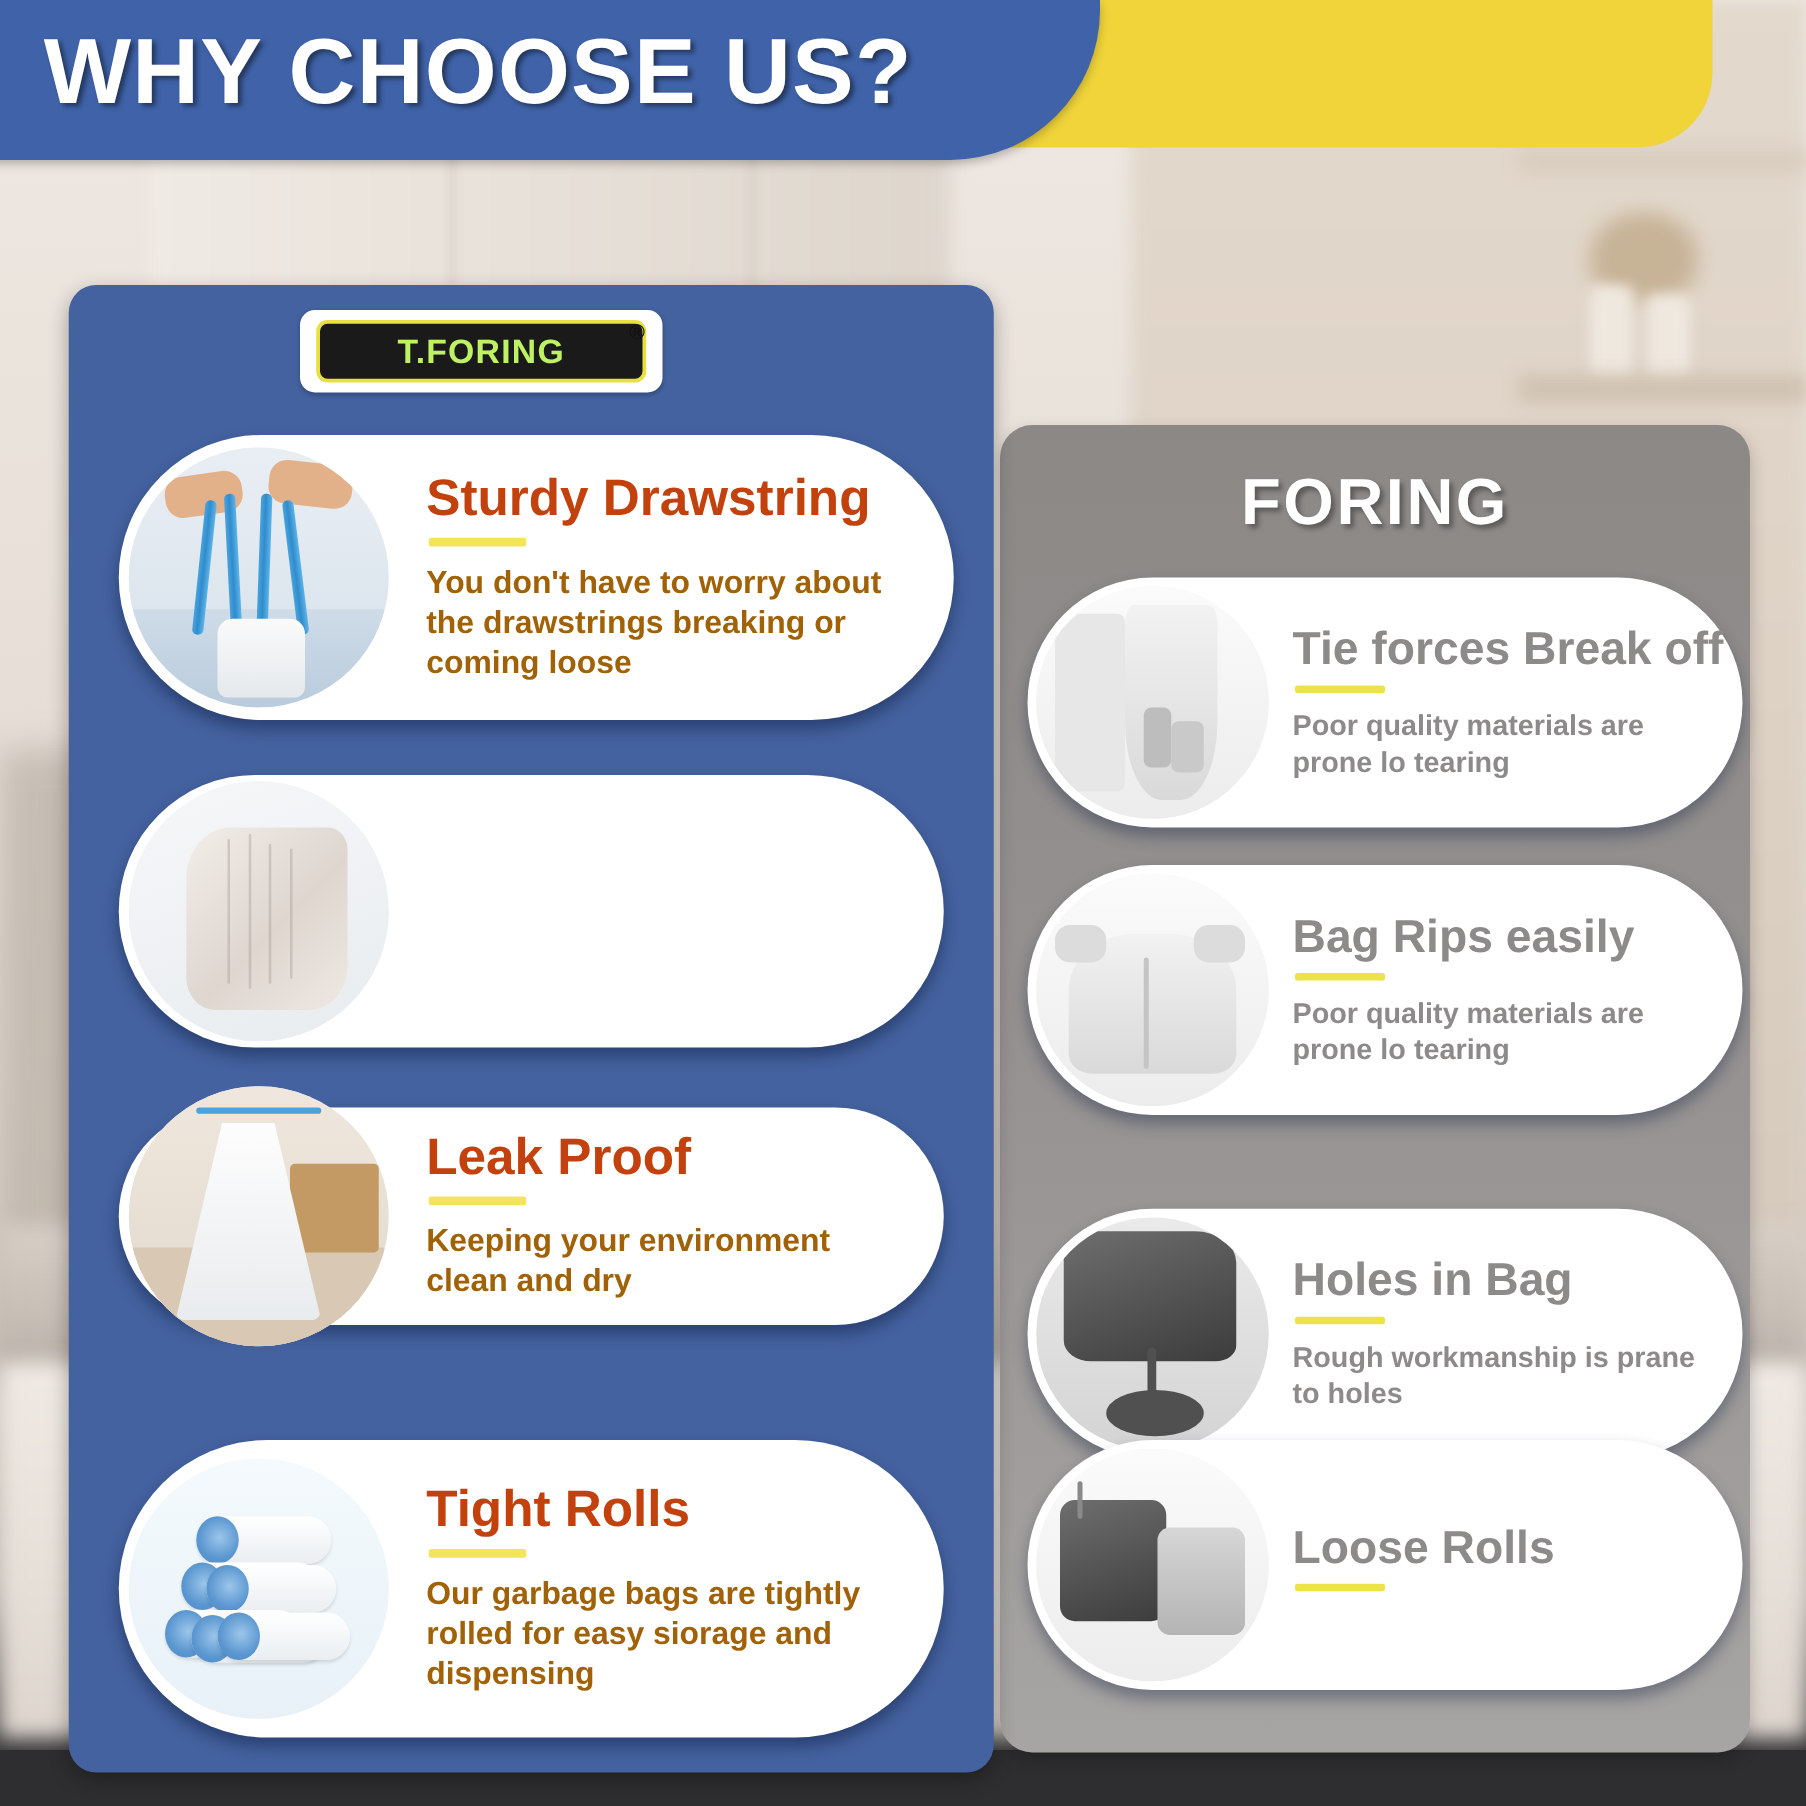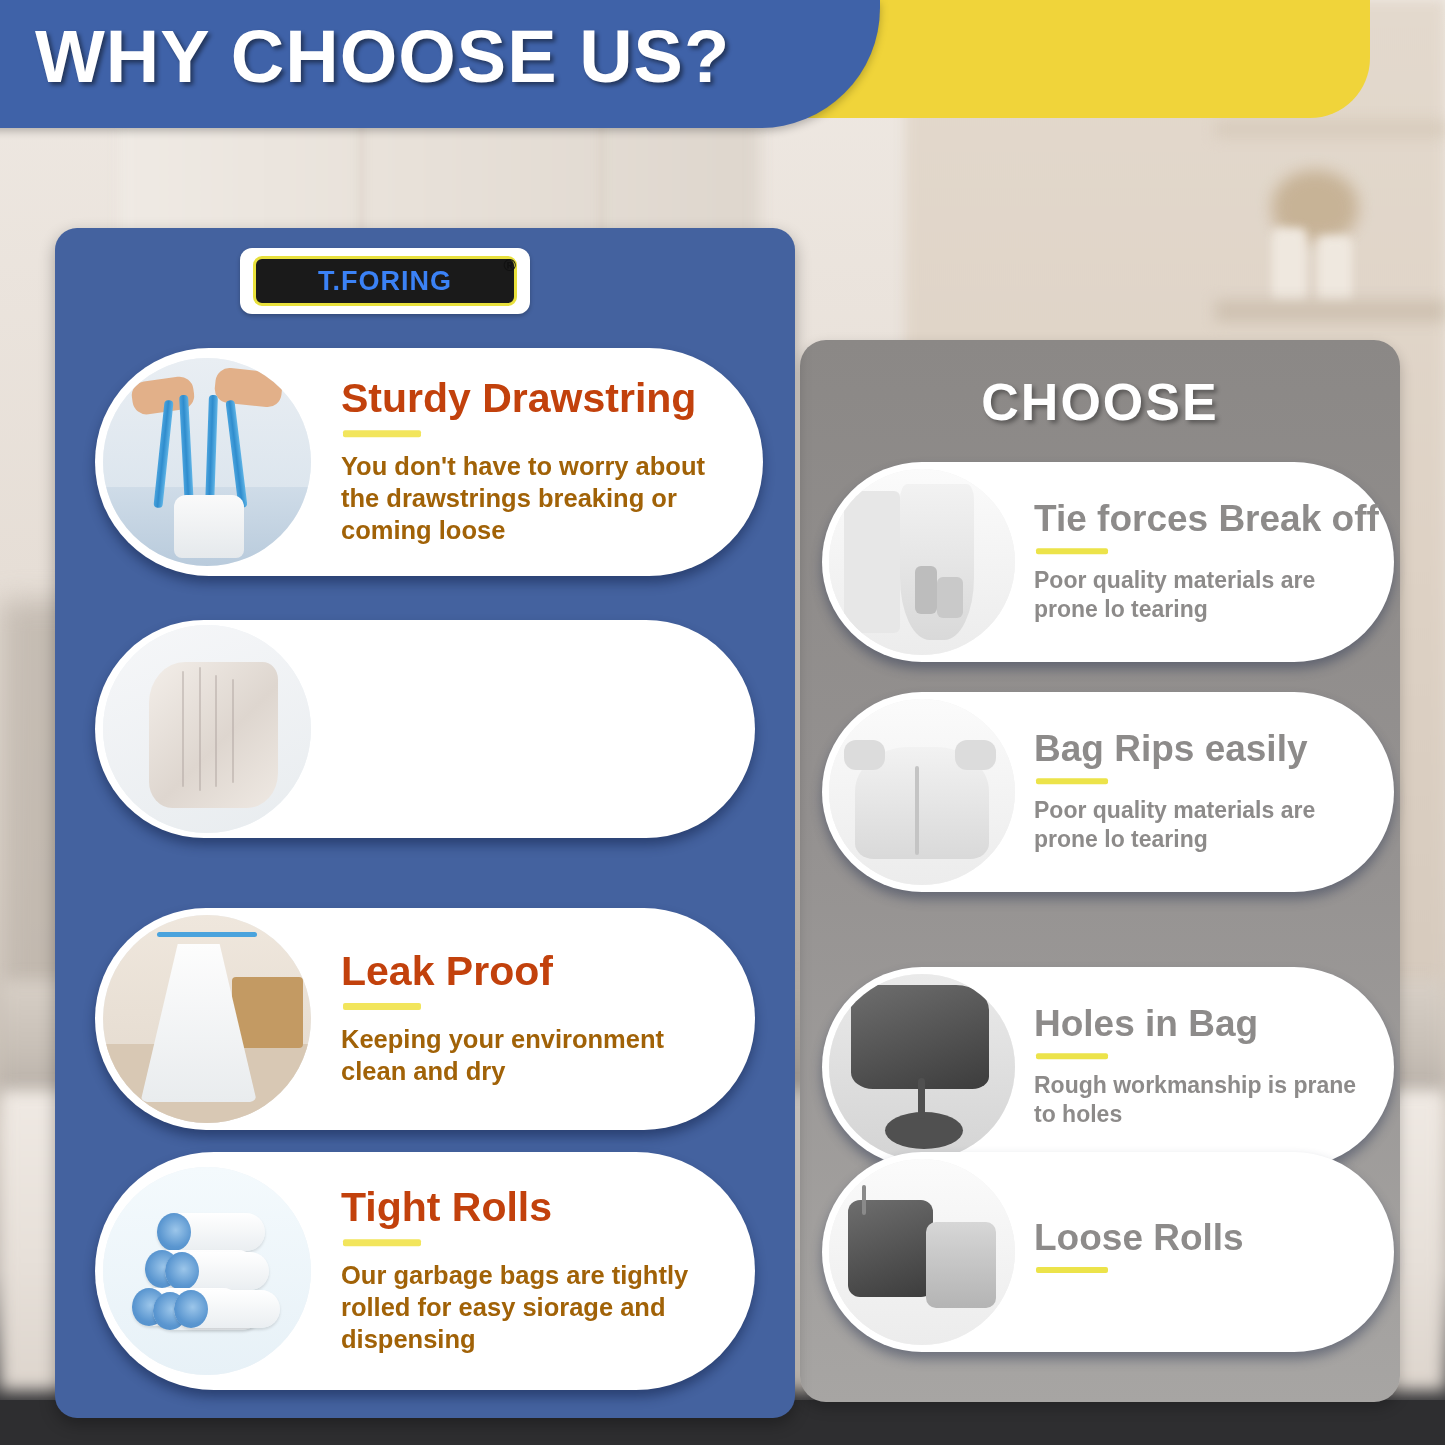--- a/index.html
+++ b/index.html
@@ -52,21 +52,21 @@
       text-shadow:3px 3px 4px rgba(0,0,0,.35);}
   .panel-ours{position:absolute;left:55px;top:228px;width:740px;height:1190px;
       background:#44629f;border-radius:22px;box-shadow:0 6px 16px rgba(0,0,0,.3);}
 
   
   .logo{position:absolute;left:240px;top:248px;width:290px;height:66px;
       background:#fff;border-radius:12px;box-shadow:0 2px 4px rgba(0,0,0,.25);
       display:flex;align-items:center;justify-content:center;}
   .logo-inner{width:258px;height:44px;background:#1a1a1a;border:3px solid #e8e03c;border-radius:9px;
       display:flex;align-items:center;justify-content:center;}
-  .logo-text{color:#3b82f6;font-size:27px;font-weight:bold;letter-spacing:1px;
+  .logo-text{color:#bef264;font-size:27px;font-weight:bold;letter-spacing:1px;
       font-family:"Liberation Sans","DejaVu Sans",sans-serif;}
   .logo-r{position:absolute;right:14px;top:8px;font-size:17px;color:#111;font-weight:bold;}
 
   
   .card-ours{position:absolute;left:95px;background:#fff;border-radius:130px;
       box-shadow:0 7px 12px rgba(10,25,60,.45);}
   .card-ours .thumb{position:absolute;left:8px;top:50%;transform:translateY(-50%);
       width:208px;height:208px;border-radius:50%;overflow:hidden;background:#eef3f7;}
   .card-ours .txt{position:absolute;left:246px;right:26px;top:50%;transform:translateY(-50%);}
   .t-title{color:#c2410c;font-size:41px;font-weight:bold;line-height:1.05;}
@@ -138,21 +138,21 @@
     <div class="bg-floor"></div>
     <div class="bg-bottombar"></div>
   </div>
 
   <div class="yellow-band"></div>
   <div class="blue-banner">
     <div class="title">WHY CHOOSE US?</div>
   </div>
 
   <div class="panel-others">
-    <div class="others-title">CHOOSE</div>
+    <div class="others-title">FORING</div>
   </div>
 
   <div class="panel-ours"></div>
 
   <div class="logo">
     <div class="logo-inner">
       <span class="logo-text">T.FORING</span>
     </div>
     <span class="logo-r">®</span>
   </div>
@@ -184,21 +184,21 @@
         <div class="p2"></div>
         <div class="p2-bag"></div>
         <div class="p2-line" style="left:38%;top:22%;height:56%"></div>
         <div class="p2-line" style="left:46%;top:20%;height:60%"></div>
         <div class="p2-line" style="left:54%;top:24%;height:54%"></div>
         <div class="p2-line" style="left:62%;top:26%;height:50%"></div>
       </div>
     </div>
   </div>
 
-  <div class="card-ours" style="top:908px;width:660px;height:222px;">
+  <div class="card-ours" style="top:886px;width:660px;height:174px;">
     <div class="thumb">
       <div class="ph">
         <div class="p3"></div>
         <div class="p3-floor"></div>
         <div class="p3-table"></div>
         <div class="p3-bag"></div>
         <div class="p3-string"></div>
       </div>
     </div>
     <div class="txt">

